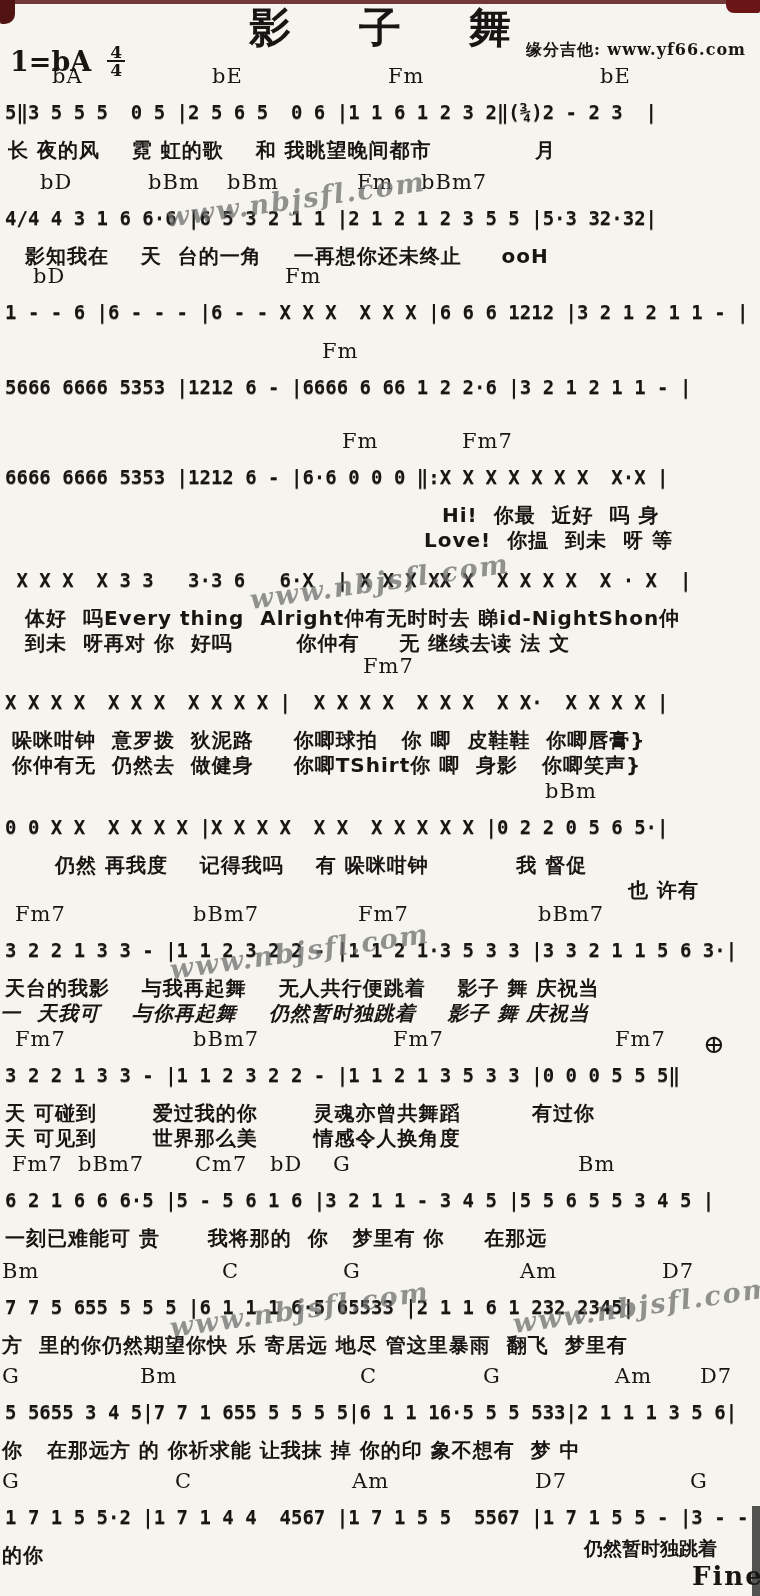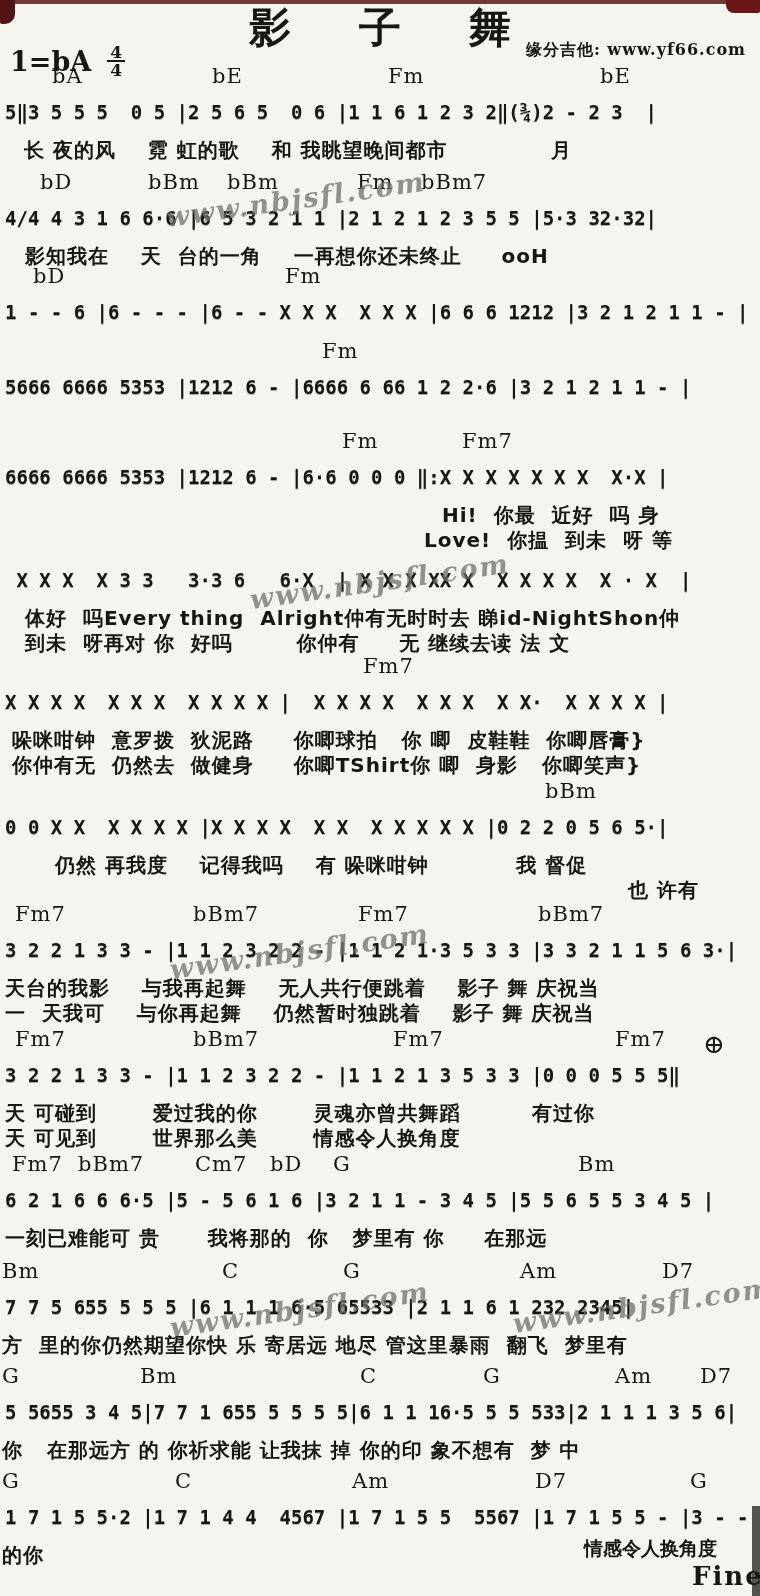--- a/index.html
+++ b/index.html
@@ -66,21 +66,21 @@
 
   <div id="systems">
       <div class="system" style="top: 64px;">
         <div class="chordrow">
           <span class="chord" style="left: 52px;">bA</span>
           <span class="chord" style="left: 212px;">bE</span>
           <span class="chord" style="left: 388px;">Fm</span>
           <span class="chord" style="left: 600px;">bE</span>
         </div>
         <div class="notes">5‖3 5 5 5  0 5 |2 5 6 5  0 6 |1 1 6 1 2 3 2‖(¾)2 - 2 3  |</div>
-        <div class="lyric" style="padding-left: 24px;">长 夜的风    霓 虹的歌    和 我眺望晚间都市             月</div>
+        <div class="lyric" style="padding-left: 8px;">长 夜的风    霓 虹的歌    和 我眺望晚间都市             月</div>
       </div>
       <div class="system" style="top: 170px;">
         <div class="chordrow">
           <span class="chord" style="left: 40px;">bD</span>
           <span class="chord" style="left: 148px;">bBm</span>
           <span class="chord" style="left: 227px;">bBm</span>
           <span class="chord" style="left: 357px;">Fm</span>
           <span class="chord" style="left: 421px;">bBm7</span>
         </div>
         <div class="notes">4/4 4 3 1 6 6·6 |6 5 3 2 1 1 |2 1 2 1 2 3 5 5 |5·3 32·32|</div>
@@ -132,21 +132,21 @@
       </div>
       <div class="system" style="top: 902px;">
         <div class="chordrow">
           <span class="chord" style="left: 15px;">Fm7</span>
           <span class="chord" style="left: 193px;">bBm7</span>
           <span class="chord" style="left: 358px;">Fm7</span>
           <span class="chord" style="left: 538px;">bBm7</span>
         </div>
         <div class="notes">3 2 2 1 3 3 - |1 1 2 3 2 2 - |1 1 2 1·3 5 3 3 |3 3 2 1 1 5 6 3·|</div>
         <div class="lyric" style="padding-left: 5px;">天台的我影    与我再起舞    无人共行便跳着    影子 舞 庆祝当</div>
-        <div class="lyric" style="padding-left: 5px;">一  天我可    与你再起舞    仍然暂时独跳着    影子 舞 庆祝当</div>
+        <div class="lyric" style=" font-style: italic;">一  天我可    与你再起舞    仍然暂时独跳着    影子 舞 庆祝当</div>
       </div>
       <div class="system" style="top: 1027px;">
         <div class="chordrow">
           <span class="chord" style="left: 15px;">Fm7</span>
           <span class="chord" style="left: 193px;">bBm7</span>
           <span class="chord" style="left: 393px;">Fm7</span>
           <span class="chord" style="left: 615px;">Fm7</span>
           <span class="chord coda" style="left: 703px;">⊕</span>
         </div>
         <div class="notes">3 2 2 1 3 3 - |1 1 2 3 2 2 - |1 1 2 1 3 5 3 3 |0 0 0 5 5 5‖</div>
@@ -201,15 +201,15 @@
       </div>
     </div>
   <div id="wms">
       <span class="wm" style="left: 168px; top: 202px;">www.nbjsfl.com</span>
       <span class="wm" style="left: 252px; top: 584px;">www.nbjsfl.com</span>
       <span class="wm" style="left: 172px; top: 954px;">www.nbjsfl.com</span>
       <span class="wm" style="left: 515px; top: 1308px;">www.nbjsfl.com</span>
       <span class="wm" style="left: 172px; top: 1312px;">www.nbjsfl.com</span>
     </div>
 
-  <div class="footer-wm">情感令人换角度</div>
+  <div class="footer-wm">仍然暂时独跳着</div>
   <div class="fine">Fine</div>
 </div>
 
 </body></html>

